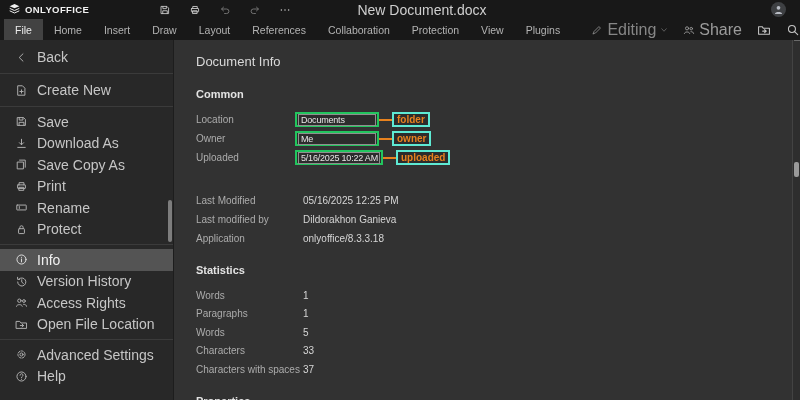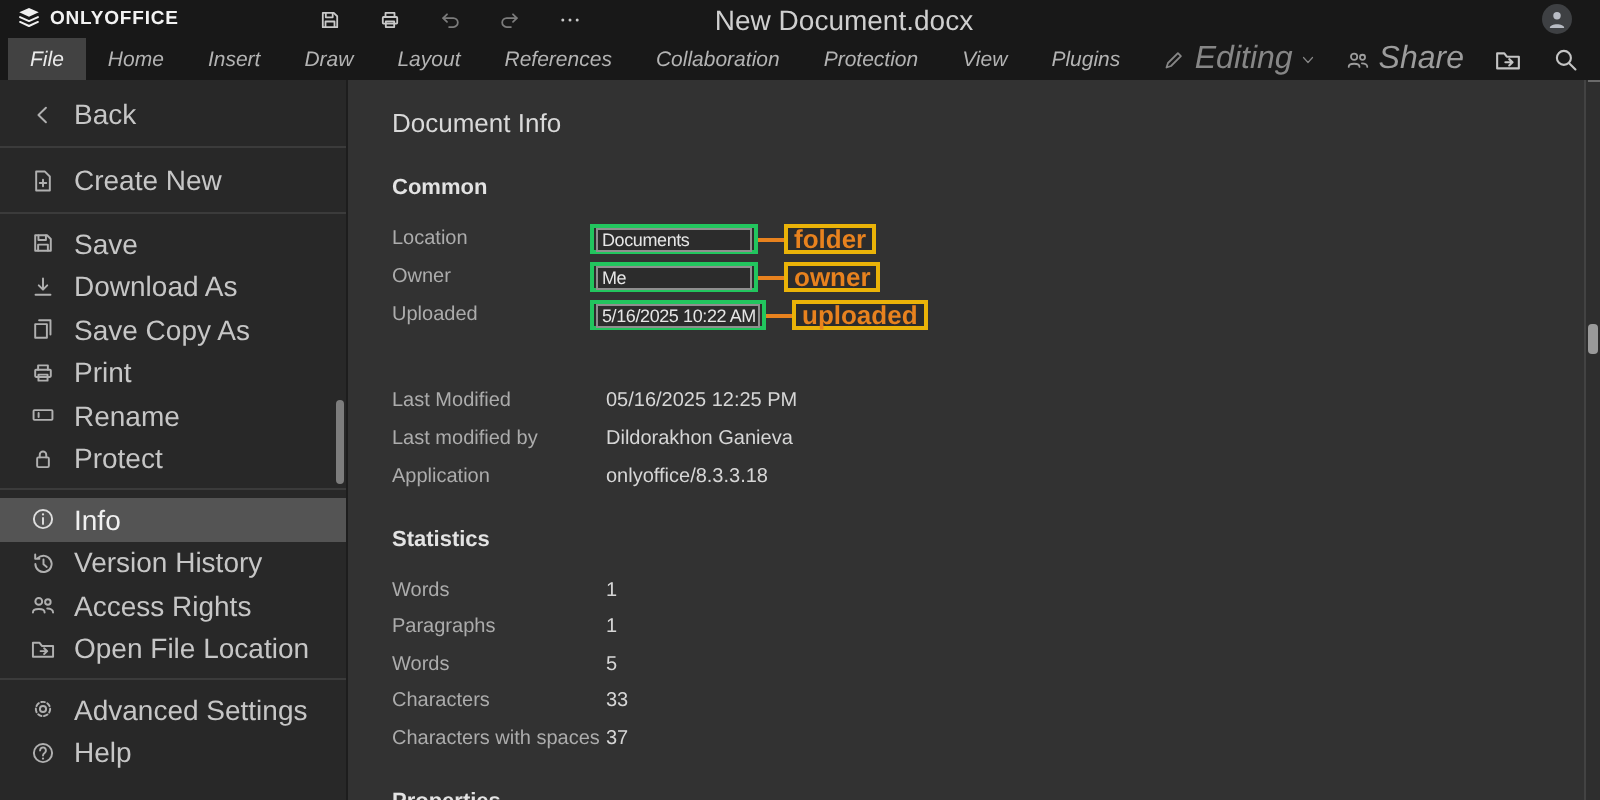--- a/index.html
+++ b/index.html
@@ -13,24 +13,24 @@
   .brand .icon { width:13px; height:13px; color:#f0f0f0; }
   .brand-name { color:#f2f2f2; font-size:9.5px; font-weight:bold; letter-spacing:.4px; }
   .qat { display:flex; align-items:center; gap:18px; margin-left:22px; }
   .qat .icon { width:12px; height:12px; color:#c9c9c9; cursor:pointer; }
   .qat .icon.dim { color:#7c7c7c; }
   .doc-title { position:absolute; left:0; right:0; text-align:center; color:#cfcfcf; font-size:14px; pointer-events:none;margin-left:44px; }
   .avatar { position:absolute; right:14px; top:2px; width:15px; height:15px; border-radius:50%; background:#3e4043; display:flex; align-items:center; justify-content:center; overflow:hidden; }
   .avatar .icon { width:11px; height:11px; color:#b8bcc4; }
 
   
-  .menubar { height:21px; background:#181818; display:flex; align-items:stretch; padding-left:4px;font-style:italic; }
+  .menubar { height:21px; background:#181818; display:flex; align-items:stretch; padding-left:4px; }
   .tab { display:flex; align-items:center; padding:0 11px; font-size:10.5px; color:#b3b3b3; cursor:pointer; white-space:nowrap; }
   .tab.active { background:#424242; color:#ebebeb; }
-  .menu-right { margin-left:auto; display:flex; align-items:center; gap:15px; padding-right:10px; }
+  .menu-right { margin-left:auto; display:flex; align-items:center; gap:15px; }
   .mr-group { display:flex; align-items:center; gap:4px; cursor:pointer; }
   .mr-group .icon { width:12px; height:12px; }
   .editing-ctl { color:#868686; }
   .editing-ctl .caret { width:8px; height:8px; }
   .share-ctl { color:#9c9c9c; }
   .mr-iconbtn { width:14px; height:14px; color:#c4c4c4; cursor:pointer; }
 
   
   .bodywrap { display:flex; height:360px; }
 
@@ -53,21 +53,21 @@
   .info-row.annotated .row-label { width:99px; }
   .row-value { color:#d6d6d6; white-space:nowrap; }
   .gap-top { margin-top:24px; }
   .stat-row { height:18.5px; }
 
   
   .ann-box { width:84px; height:15px; border:2px solid #22c55e; display:flex; align-items:center; flex:none; background:#2c2c2c; }
   .ann-box.wide { width:88px; }
   .ann-inner { display:block; flex:1; margin:1px; border:1px solid #8f8f8f; padding:0 2px; font-size:9px; line-height:10px; color:#e6e6e6; white-space:nowrap; overflow:hidden; letter-spacing:-0.2px; }
   .ann-connector { width:13px; height:2px; background:#e8821e; flex:none; }
-  .ann-label { height:15px; border:2px solid #eab308; color:#e8821e; font-size:13px; font-weight:bold; padding:0 3px; display:flex; align-items:center; background:#2c2c2c; white-space:nowrap; }
+  .ann-label { height:15px; border:2px solid #5eead4; color:#e8821e; font-size:10px; font-weight:bold; padding:0 3px; display:flex; align-items:center; background:#2c2c2c; white-space:nowrap; }
 
   
   .props { margin-top:16px; }
 
   
   .c-scroll { position:absolute; top:0; right:0; bottom:0; width:8px; background:#2e2e2e; border-left:1px solid #434343; }
   .c-scroll-top { position:absolute; top:-5px; left:1px; width:6px; height:6px; border:1px solid #6a6a6a; }
   .c-thumb { position:absolute; top:122px; left:1px; width:5px; height:15px; background:#9a9a9a; border-radius:2px; cursor:pointer; }
 
   .icon svg { width:100%; height:100%; display:block; }

